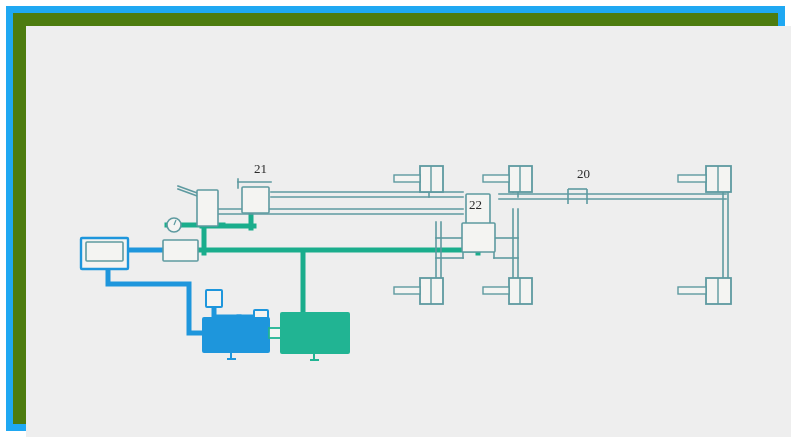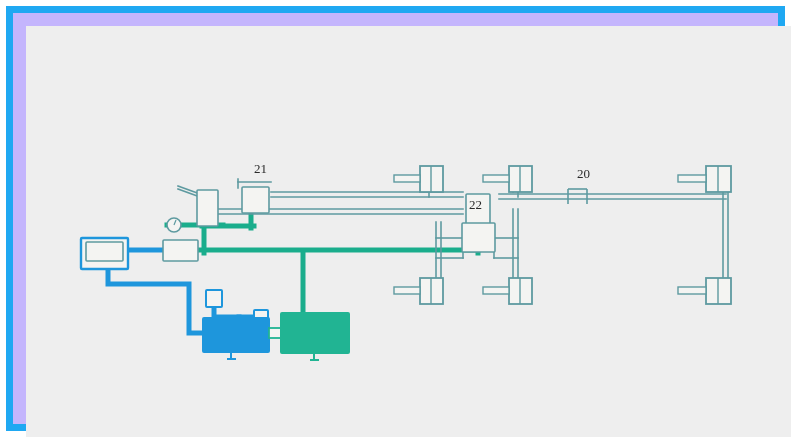--- a/index.html
+++ b/index.html
@@ -14,21 +14,21 @@
     width:791px;height:437px;
     box-sizing:border-box;
     background:#ffffff;
   }
   #border{
     position:absolute;
     left:6px;top:6px;
     width:779px;height:425px;
     box-sizing:border-box;
     border:7px solid #1FA8F2;
-    background:#c4b5fd;
+    background:#4d7c0f;
   }
   #canvas{
     position:absolute;
     left:13px;top:13px;
     width:765px;height:411px;
     background:#eeeeee;
   }
   svg{display:block;}
   .lbl{
     font-family:"Liberation Serif", serif;

